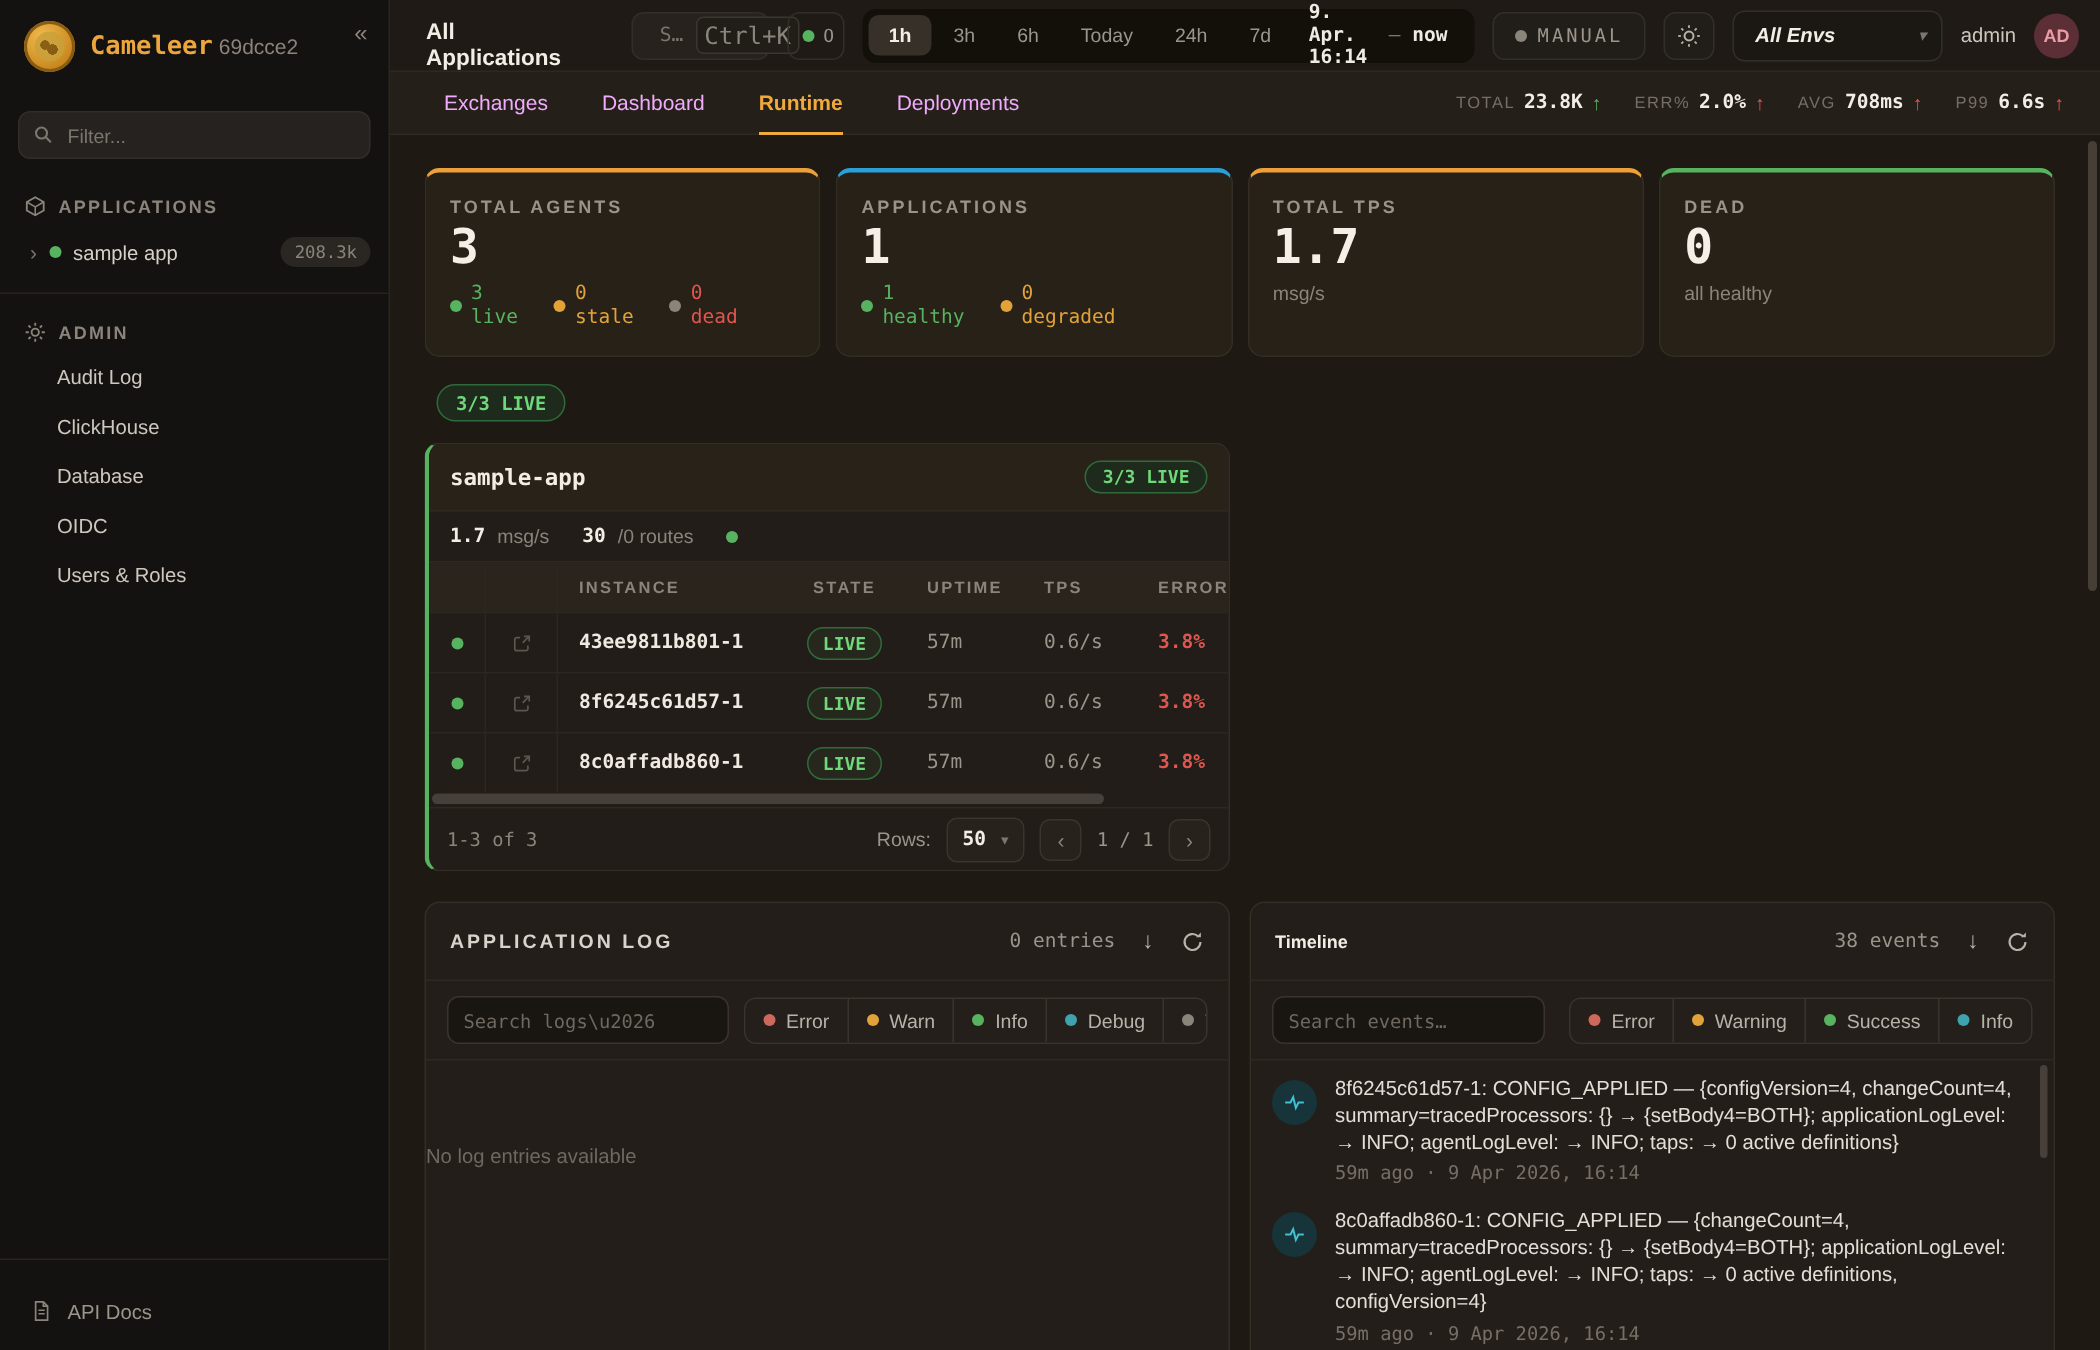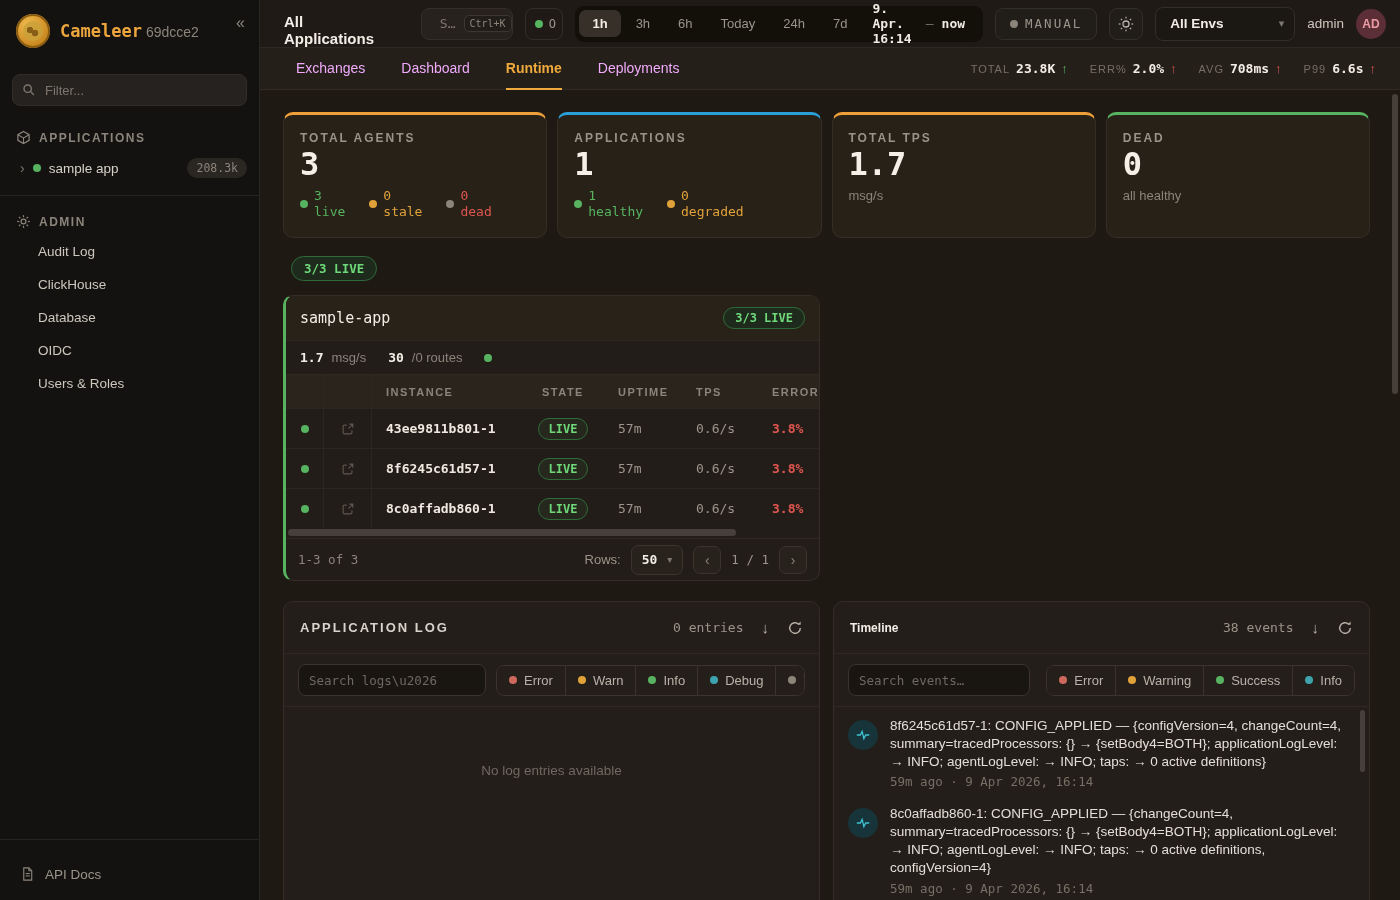--- a/index.html
+++ b/index.html
@@ -41,40 +41,40 @@
 
   
   .main { flex:1; display:flex; flex-direction:column; position:relative; background:#1e1913; overflow:hidden; }
 
   .topbar { height:48px; min-height:48px; background:#1f1a15; border-bottom:1px solid #2d2822;
     display:flex; align-items:center; gap:12px; padding:0 14px 0 24px; }
   .tb-title { font-size:15px; font-weight:bold; color:#f2ede5;margin-top:12px; }
   .tb-search { margin-left:26px; display:flex; align-items:center; gap:8px; background:#27221e;
     border:1px solid #332e28; border-radius:8px; height:32px; padding:0 8px 0 10px; width:92px; cursor:text; }
   .tb-search .ph { color:#7d766d; font-size:13px; font-family:"DejaVu Sans Mono",monospace; }
-  .kbd { font-family:"DejaVu Sans Mono",monospace; font-size:10px; color:#8b847b;
+  .kbd { font-family:"DejaVu Sans Mono",monospace; font-size:16px; color:#8b847b;
     border:1px solid #3c362f; border-radius:5px; padding:2px 5px; background:#211d18; }
   .tb-online { display:flex; align-items:center; gap:6px; border:1px solid #332e28; border-radius:8px;
     height:32px; padding:0 9px; color:#9b948b; font-size:12px; font-family:"DejaVu Sans Mono",monospace;
     cursor:pointer; max-width:40px; overflow:hidden; }
   .seg { display:flex; align-items:center; background:#121009; border-radius:9px; height:36px; padding:0 4px; gap:2px; }
   .seg button { background:none; border:none; color:#9b948b; font-size:13px; font-family:"Liberation Sans",sans-serif;
     padding:6px 13px; border-radius:7px; cursor:pointer; }
   .seg button.active { background:#363028; color:#f2ede5; font-weight:bold; }
   .seg .range { display:flex; align-items:center; gap:8px; padding:0 14px 0 10px;
     font-family:"DejaVu Sans Mono",monospace; font-size:13px; font-weight:bold; color:#efeae2; cursor:pointer; }
   .seg .range .sep { color:#7d766d; font-weight:normal; }
   .tb-right { margin-left:auto; display:flex; align-items:center; gap:12px; }
   .btn-manual { display:flex; align-items:center; gap:7px; border:1px solid #332e28; border-radius:8px;
     height:32px; padding:0 14px; color:#9b948b; font-family:"DejaVu Sans Mono",monospace; font-size:12.5px;
     letter-spacing:2px; background:#211d18; cursor:pointer; }
   .btn-icon { width:34px; height:32px; border:1px solid #332e28; border-radius:8px; background:#211d18;
     display:flex; align-items:center; justify-content:center; cursor:pointer; }
   .env-select { display:flex; align-items:center; justify-content:space-between; width:140px; height:34px;
-    border:1px solid #332e28; border-radius:8px; background:#1b1713; padding:0 10px 0 14px; cursor:pointer; }
+    border:1px solid #332e28; border-radius:8px; background:#1b1713; padding:0 10px 0 14px; cursor:pointer;font-style:italic; }
   .env-select .val { font-size:13.5px; font-weight:bold; color:#f2ede5; }
   .env-select .chev { color:#7d766d; font-size:11px; }
   .tb-user { color:#cdc7be; font-size:13.5px; }
   .avatar { width:30px; height:30px; border-radius:50%; background:#5c2f36; color:#eb9ca6;
     font-size:12px; font-weight:bold; display:flex; align-items:center; justify-content:center; cursor:pointer; }
 
   .tabsbar { height:42px; min-height:42px; background:#241f19; border-bottom:1px solid #302a23;
     display:flex; align-items:center; padding:0 24px 0 36px; }
   .tab { font-size:14px; color:#f0abfc; margin-right:36px; cursor:pointer; height:42px;
     display:flex; align-items:center; border-bottom:2px solid transparent; }
@@ -101,21 +101,21 @@
 
   .live-chip { display:inline-flex; align-items:center; background:#1d2a1c; border:1px solid #2f6b3a;
     color:#6fd97a; font-family:"DejaVu Sans Mono",monospace; font-weight:bold; font-size:12.5px;
     padding:4px 12px; border-radius:999px; margin:2px 0 14px 8px; }
 
   
   .app-panel { width:537px; background:#221d18; border:1px solid #332d26; border-left:3px solid #57b35f;
     border-radius:10px; overflow:hidden; }
   .ap-head { display:flex; align-items:center; justify-content:space-between; padding:11px 14px; background:#282219;
     border-bottom:1px solid #2e2821; }
-  .ap-title { font-family:"DejaVu Sans Mono",monospace; font-weight:normal; font-size:15px; color:#f2ede5; }
+  .ap-title { font-family:"DejaVu Sans Mono",monospace; font-weight:bold; font-size:15px; color:#f2ede5; }
   .chip-sm { display:inline-flex; background:#1d2a1c; border:1px solid #2f6b3a; color:#6fd97a;
     font-family:"DejaVu Sans Mono",monospace; font-weight:bold; font-size:12px; padding:3px 11px; border-radius:999px; }
   .ap-stats { display:flex; align-items:center; gap:8px; padding:9px 14px; border-bottom:1px solid #2e2821; font-size:13px; }
   .ap-stats .num { font-family:"DejaVu Sans Mono",monospace; font-weight:bold; color:#f2ede5; }
   .ap-stats .unit { color:#8b847b; margin-right:14px; }
   .itable { width:600px; }
   .itable .thead { display:flex; background:#2a241d; color:#8b847b; font-size:11px; font-weight:bold;
     letter-spacing:1.5px; height:33px; align-items:center; }
   .itable .row { display:flex; align-items:center; height:40px; border-top:1px solid #2b261f;
     font-family:"DejaVu Sans Mono",monospace; font-size:13px; cursor:pointer; }
@@ -152,21 +152,21 @@
   .p-count { margin-left:auto; color:#9b948b; font-family:"DejaVu Sans Mono",monospace; font-size:13px; }
   .p-ic { color:#b8b2a9; margin-left:18px; cursor:pointer; font-size:15px; display:flex; align-items:center; }
   .p-filters { display:flex; align-items:center; gap:10px; padding:10px 14px; border-bottom:1px solid #2e2821; }
   .f-search { flex:none; height:32px; background:#191511; border:1px solid #3a342c; border-radius:8px;
     color:#cfc9c0; font-family:"DejaVu Sans Mono",monospace; font-size:12.5px; padding:0 10px; outline:none; }
   .f-search::placeholder { color:#6f6860; }
   .chip-group { display:flex; border:1px solid #3a342c; border-radius:8px; overflow:hidden; margin-left:auto; }
   .chip-group .fchip { display:flex; align-items:center; gap:7px; padding:7px 12px; font-size:13px;
     color:#b8b2a9; border-left:1px solid #3a342c; cursor:pointer; background:#241f1a; white-space:nowrap; }
   .chip-group .fchip:first-child { border-left:none; }
-  .empty-msg { text-align:center; color:#6f6860; font-size:13.5px; padding-top:56px; }
+  .empty-msg { color:#6f6860; font-size:13.5px; padding-top:56px; }
 
   .events { padding:10px 14px 0 14px; }
   .event { display:flex; gap:12px; margin-bottom:16px; }
   .ev-icon { width:30px; height:30px; min-width:30px; border-radius:50%; background:#16343a;
     display:flex; align-items:center; justify-content:center; margin-top:3px; }
   .ev-text { font-size:13.5px; color:#e3ded6; line-height:1.32; width:462px; }
   .ev-time { font-family:"DejaVu Sans Mono",monospace; font-size:12.5px; color:#776f66; margin-top:4px; }
   .vscroll { position:absolute; right:4px; top:108px; width:5px; height:62px; background:#47403a; border-radius:3px; cursor:pointer; }
   .main-scroll { position:absolute; right:2px; top:94px; width:6px; height:300px; background:#453f37; border-radius:3px; cursor:pointer; z-index:5; }
 </style>

